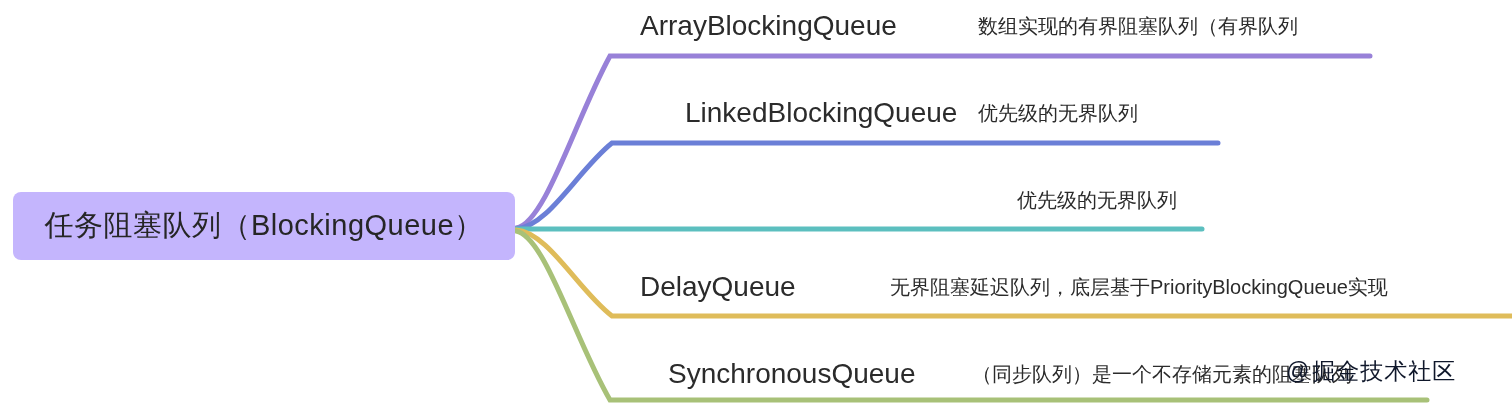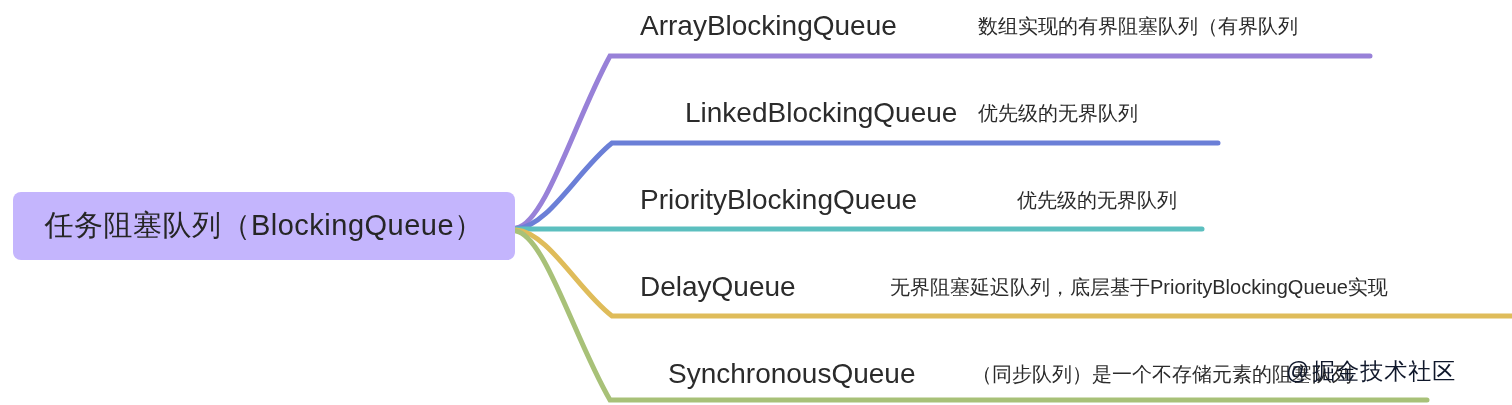--- a/index.html
+++ b/index.html
@@ -103,23 +103,20 @@
     <span>数组实现的有界阻塞队列（有界队列</span>
   </div>
 
   <div class="topic" style="left:640px; top:91px;margin-left:45px;">
     <span class="topic-title">LinkedBlockingQueue</span>
   </div>
   <div class="topic-desc" style="left:978px; top:91px;">
     <span>优先级的无界队列</span>
   </div>
 
-  <div class="topic" style="left:640px; top:178px;">
-    <span class="topic-title">PriorityBlockingQueue</span>
-  </div>
   <div class="topic-desc" style="left:1000px; top:178px;margin-left:17px;">
     <span>优先级的无界队列</span>
   </div>
 
   <div class="topic" style="left:640px; top:265px;">
     <span class="topic-title">DelayQueue</span>
   </div>
   <div class="topic-desc" style="left:890px; top:265px;">
     <span>无界阻塞延迟队列，底层基于PriorityBlockingQueue实现</span>
   </div>

